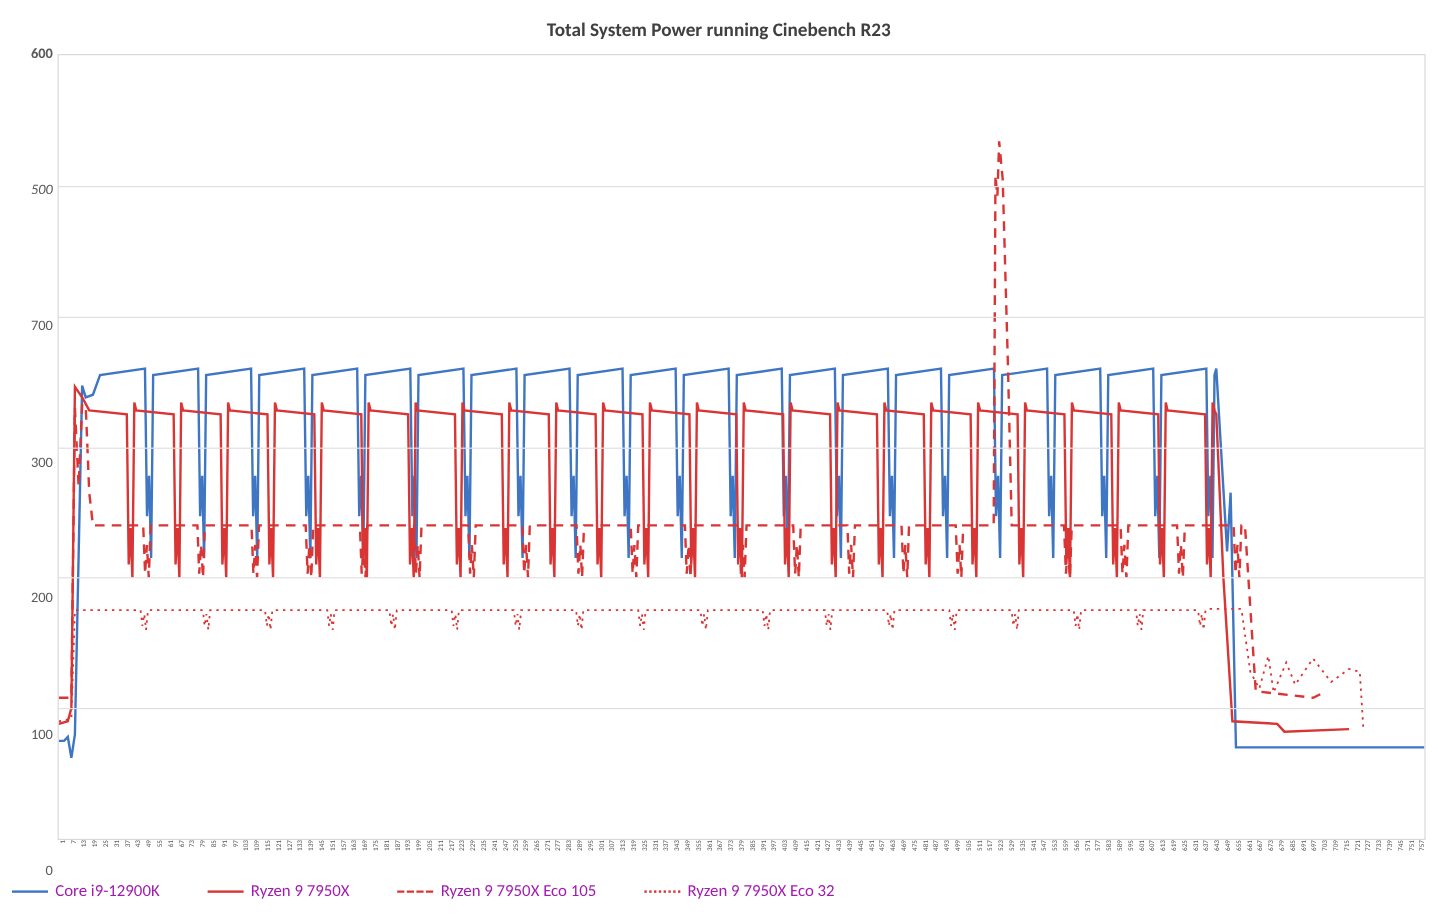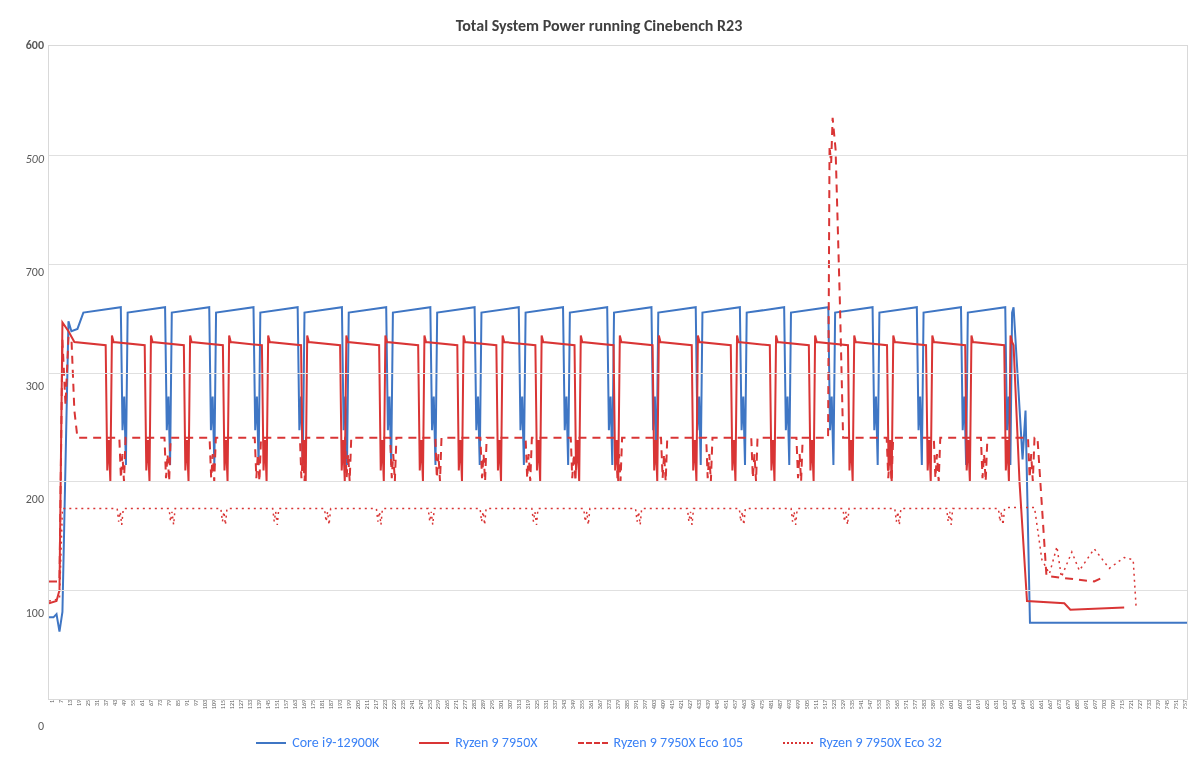--- a/index.html
+++ b/index.html
@@ -71,25 +71,25 @@
     position: absolute;
     top: 0;
     font-size: 6px;
     color: #595959;
     transform-origin: top left;
     transform: rotate(-90deg) translateX(-100%);
     white-space: nowrap;
   }
   .legend {
     display: flex;
-    justify-content: center;
+    justify-content: flex-start;
     gap: 40px;
     padding: 8px 0 4px 0;
     font-size: 14px;
-    color: #3b82f6;
+    color: #a21caf;
   }
   .legend-item {
     display: flex;
     align-items: center;
     gap: 6px;
   }
   .legend-swatch {
     width: 30px;
     height: 0;
     border-top-width: 2px;

